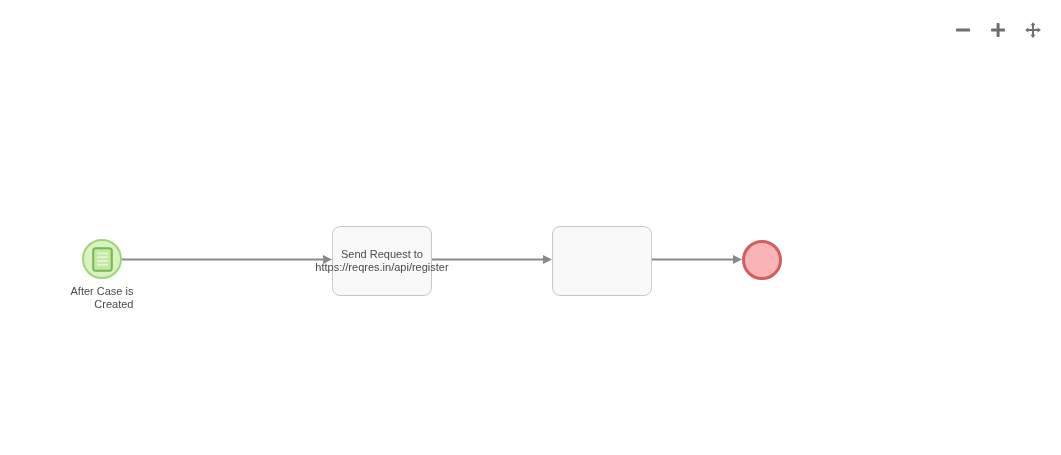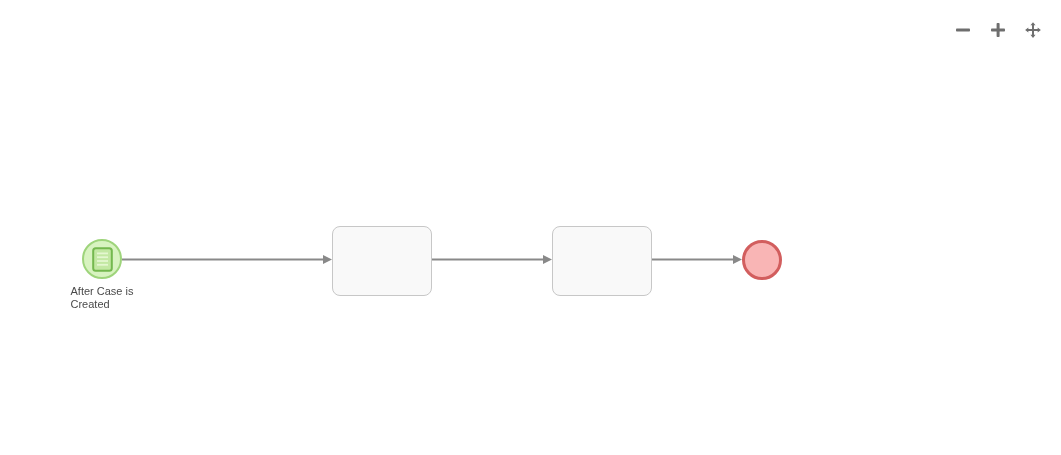--- a/index.html
+++ b/index.html
@@ -64,21 +64,21 @@
     cursor: pointer;
   }
   .task-1 { left: 332px; top: 226px; }
   .task-2 { left: 552px; top: 226px; }
 
   
   .node-label {
     position: absolute;
     width: max-content;
     transform: translateX(-50%);
-    text-align: left;
+    text-align: right;
     font-size: 11px;
     line-height: 13px;
     color: #4a4a4a;
     white-space: pre-line;
     pointer-events: none;
   }
   .start-label { left: 102px; top: 285px; }
 
   .task-label {
     position: absolute;
@@ -138,18 +138,22 @@
       <line x1="5" y1="6.4" x2="16" y2="6.4" stroke="#e4f7d0" stroke-width="1.8"></line>
       <line x1="5" y1="10.2" x2="16" y2="10.2" stroke="#e4f7d0" stroke-width="1.8"></line>
       <line x1="5" y1="14" x2="16" y2="14" stroke="#e4f7d0" stroke-width="1.8"></line>
       <line x1="5" y1="17.8" x2="16" y2="17.8" stroke="#e4f7d0" stroke-width="1.8"></line>
     </svg>
   </div>
   <div class="node-label start-label">After Case is
 Created</div>
 
   <div class="node task task-1"></div>
+  <div class="task-label task-label-1">
+    <div>Send Request to</div>
+    <div>https://reqres.in/api/register</div>
+  </div>
 
   <div class="node task task-2"></div>
 
   <div class="node end-event"></div>
 
 </div>
 
 </body></html>

